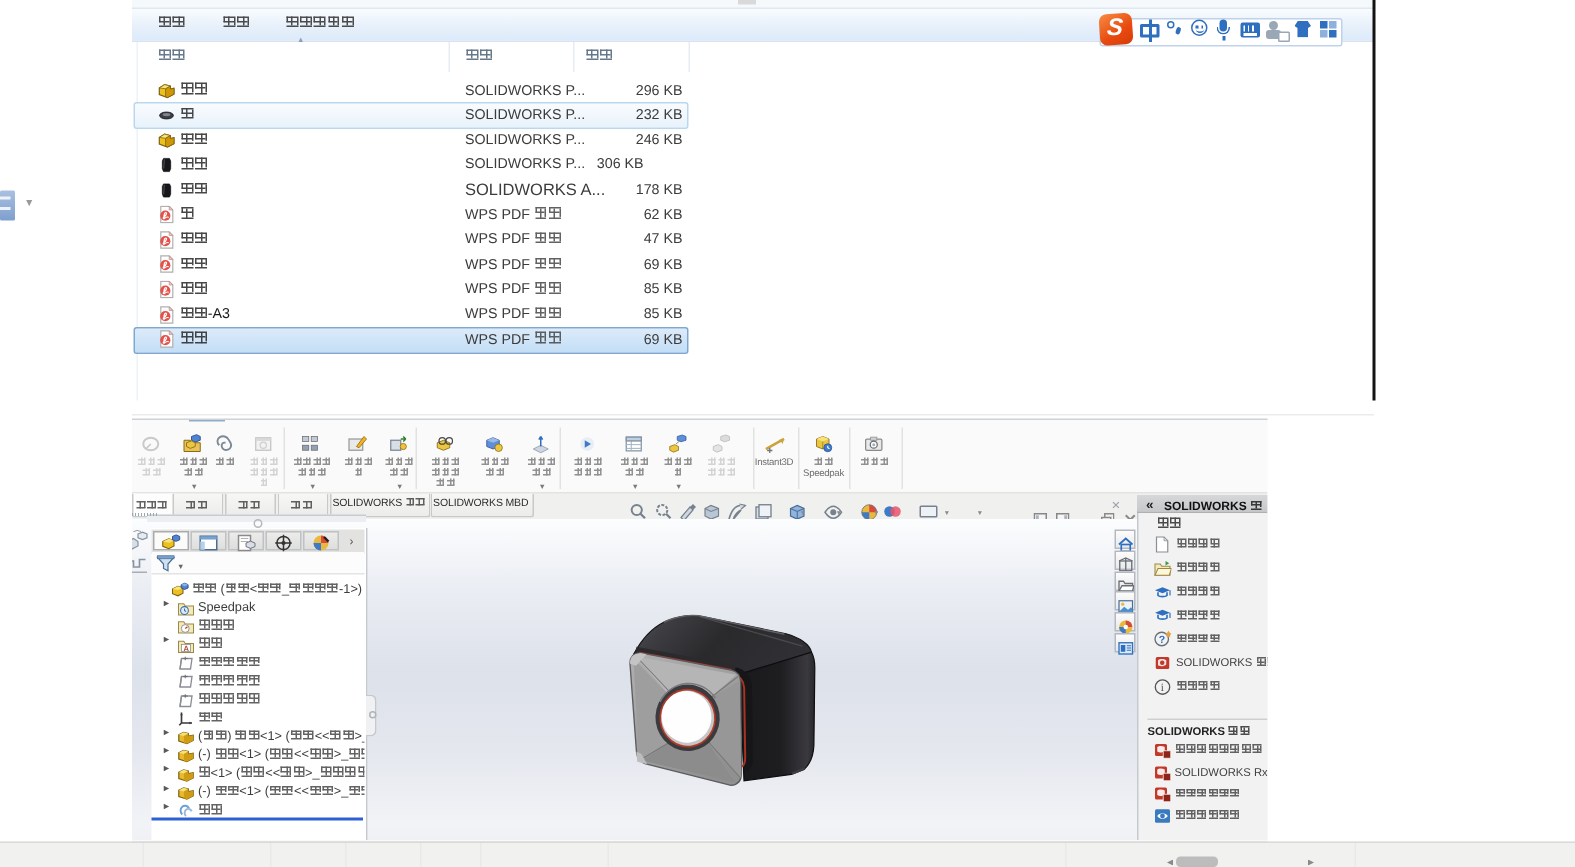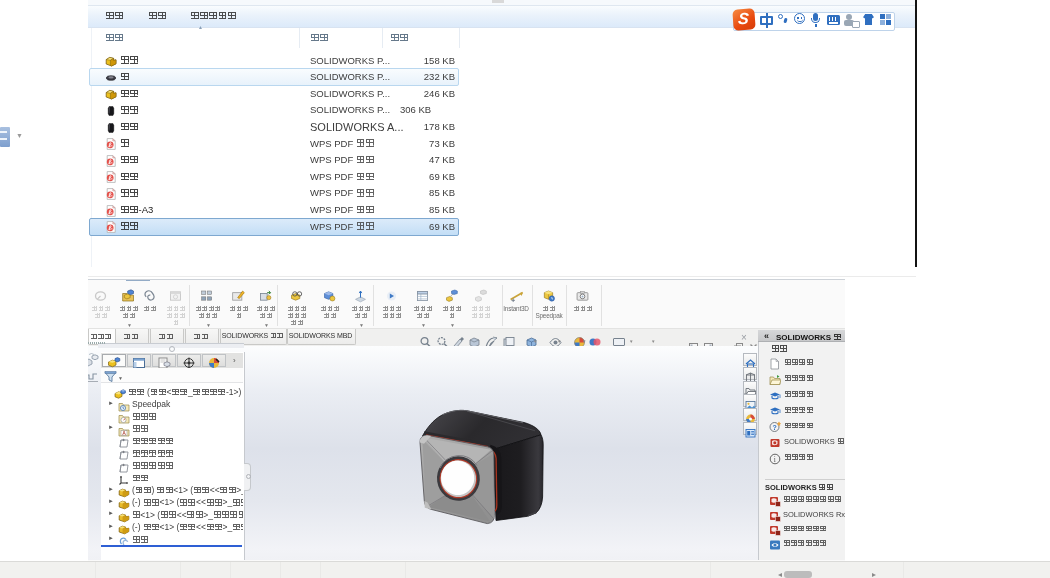--- a/index.html
+++ b/index.html
@@ -37,21 +37,21 @@
 <div class="abs" style="left:294px;top:28px;width:1px;height:20px;background:#e6ecf3"></div>
 <div class="abs" style="left:371px;top:28px;width:1px;height:20px;background:#e6ecf3"></div>
 <div class="abs" style="left:3px;top:28px;width:1px;height:239px;background:#eef2f7"></div>
 <div class="abs" style="left:17px;top:53.2px"><svg width="12" height="12" viewBox="0 0 12 12">
 <path d="M1.2 4.6 L4.8 2.4 L8.6 3.4 L8.6 5.4 L11 4.8 L11 8.8 L6.6 11 L1.2 9 Z" fill="#ecc11f" stroke="#7d6010" stroke-width="0.8"></path>
 <path d="M1.2 4.6 L4.8 2.4 L8.6 3.4 L5.4 5.2 Z" fill="#f8e47c" stroke="#7d6010" stroke-width="0.5"></path>
 <path d="M5.4 5.2 L8.6 3.4 L8.6 5.4 L11 4.8 L11 8.8 L6.6 11 L5.4 10.4 Z" fill="#cf9708" stroke="#7d6010" stroke-width="0.5"></path>
 </svg></div>
 <div class="abs" style="left:32px;top:54.5px;font-size:9.5px;color:#1a1a1a"><i class="z"></i><i class="z"></i></div>
 <div class="abs" style="left:222px;top:54.5px;font-size:9.5px;color:#3c3c3c">SOLIDWORKS P...</div>
-<div class="abs" style="left:300px;top:54.5px;width:67px;text-align:right;font-size:9.5px;color:#3c3c3c">158 KB</div>
+<div class="abs" style="left:300px;top:54.5px;width:67px;text-align:right;font-size:9.5px;color:#3c3c3c">296 KB</div>
 <div class="abs" style="left:1px;top:68.1px;width:368px;height:16px;background:linear-gradient(#f9fcfe,#e8f2fb);border:1px solid #b9d7ef;border-radius:2px"></div>
 <div class="abs" style="left:17px;top:69.8px"><svg width="12" height="12" viewBox="0 0 12 12">
 <ellipse cx="6" cy="6" rx="4.6" ry="2.3" fill="#3c3c44" stroke="#1d1d22" stroke-width="0.6"></ellipse>
 <ellipse cx="6" cy="5.4" rx="2.6" ry="1.1" fill="#84848e"></ellipse>
 </svg></div>
 <div class="abs" style="left:32px;top:71.1px;font-size:9.5px;color:#1a1a1a"><i class="z"></i></div>
 <div class="abs" style="left:222px;top:71.1px;font-size:9.5px;color:#3c3c3c">SOLIDWORKS P...</div>
 <div class="abs" style="left:300px;top:71.1px;width:67px;text-align:right;font-size:9.5px;color:#3c3c3c">232 KB</div>
 <div class="abs" style="left:17px;top:86.4px"><svg width="12" height="12" viewBox="0 0 12 12">
 <path d="M1.2 4.6 L4.8 2.4 L8.6 3.4 L8.6 5.4 L11 4.8 L11 8.8 L6.6 11 L1.2 9 Z" fill="#ecc11f" stroke="#7d6010" stroke-width="0.8"></path>
@@ -60,37 +60,37 @@
 </svg></div>
 <div class="abs" style="left:32px;top:87.7px;font-size:9.5px;color:#1a1a1a"><i class="z"></i><i class="z"></i></div>
 <div class="abs" style="left:222px;top:87.7px;font-size:9.5px;color:#3c3c3c">SOLIDWORKS P...</div>
 <div class="abs" style="left:300px;top:87.7px;width:67px;text-align:right;font-size:9.5px;color:#3c3c3c">246 KB</div>
 <div class="abs" style="left:17px;top:103.0px"><svg width="12" height="12" viewBox="0 0 12 12">
 <path d="M4 1.6 L8 1.6 L8.8 3.4 L8.8 8.4 L8 10.4 L4 10.4 L3.2 8.4 L3.2 3.4 Z" fill="#17171b" stroke="#000" stroke-width="0.4"></path>
 <path d="M4.2 2.2 L5 2.2 L4.4 8.8 L3.8 8 Z" fill="#4b4b55"></path>
 </svg></div>
 <div class="abs" style="left:32px;top:104.3px;font-size:9.5px;color:#1a1a1a"><i class="z"></i><i class="z"></i></div>
 <div class="abs" style="left:222px;top:104.3px;font-size:9.5px;color:#3c3c3c">SOLIDWORKS P...</div>
-<div class="abs" style="left:312px;top:104.3px;width:67px;text-align:left;font-size:9.5px;color:#3c3c3c">306 KB</div>
+<div class="abs" style="left:292px;top:104.3px;width:67px;text-align:center;font-size:9.5px;color:#3c3c3c">306 KB</div>
 <div class="abs" style="left:17px;top:119.6px"><svg width="12" height="12" viewBox="0 0 12 12">
 <path d="M4 1.6 L8 1.6 L8.8 3.4 L8.8 8.4 L8 10.4 L4 10.4 L3.2 8.4 L3.2 3.4 Z" fill="#17171b" stroke="#000" stroke-width="0.4"></path>
 <path d="M4.2 2.2 L5 2.2 L4.4 8.8 L3.8 8 Z" fill="#4b4b55"></path>
 </svg></div>
 <div class="abs" style="left:32px;top:120.9px;font-size:9.5px;color:#1a1a1a"><i class="z"></i><i class="z"></i></div>
 <div class="abs" style="left:222px;top:120.9px;font-size:11px;color:#3c3c3c">SOLIDWORKS A...</div>
 <div class="abs" style="left:300px;top:120.9px;width:67px;text-align:right;font-size:9.5px;color:#3c3c3c">178 KB</div>
 <div class="abs" style="left:17px;top:136.2px"><svg width="12" height="12" viewBox="0 0 12 12">
 <path d="M2.2 0.6 L7.8 0.6 L10.2 3 L10.2 11.4 L2.2 11.4 Z" fill="#fff" stroke="#b0b0b0" stroke-width="0.8"></path>
 <path d="M7.8 0.6 L10.2 3 L7.8 3 Z" fill="#f0c9c6" stroke="#c09090" stroke-width="0.5"></path>
 <circle cx="5.2" cy="6.8" r="3.4" fill="#e4514b"></circle>
 <path d="M4.4 8.7 C4.1 6.8 4.6 4.7 5.5 4.7 C6.4 4.8 6.2 6.2 4.3 7.7 C3.5 8.3 3.8 9.1 4.6 8.6 C5.7 7.9 7.1 7.5 7.5 8" stroke="#fff" stroke-width="0.8" fill="none"></path>
 </svg></div>
 <div class="abs" style="left:32px;top:137.5px;font-size:9.5px;color:#1a1a1a"><i class="z"></i></div>
 <div class="abs" style="left:222px;top:137.5px;font-size:9.5px;color:#3c3c3c">WPS PDF <i class="z"></i><i class="z"></i></div>
-<div class="abs" style="left:300px;top:137.5px;width:67px;text-align:right;font-size:9.5px;color:#3c3c3c">73 KB</div>
+<div class="abs" style="left:300px;top:137.5px;width:67px;text-align:right;font-size:9.5px;color:#3c3c3c">62 KB</div>
 <div class="abs" style="left:17px;top:152.8px"><svg width="12" height="12" viewBox="0 0 12 12">
 <path d="M2.2 0.6 L7.8 0.6 L10.2 3 L10.2 11.4 L2.2 11.4 Z" fill="#fff" stroke="#b0b0b0" stroke-width="0.8"></path>
 <path d="M7.8 0.6 L10.2 3 L7.8 3 Z" fill="#f0c9c6" stroke="#c09090" stroke-width="0.5"></path>
 <circle cx="5.2" cy="6.8" r="3.4" fill="#e4514b"></circle>
 <path d="M4.4 8.7 C4.1 6.8 4.6 4.7 5.5 4.7 C6.4 4.8 6.2 6.2 4.3 7.7 C3.5 8.3 3.8 9.1 4.6 8.6 C5.7 7.9 7.1 7.5 7.5 8" stroke="#fff" stroke-width="0.8" fill="none"></path>
 </svg></div>
 <div class="abs" style="left:32px;top:154.1px;font-size:9.5px;color:#1a1a1a"><i class="z"></i><i class="z"></i></div>
 <div class="abs" style="left:222px;top:154.1px;font-size:9.5px;color:#3c3c3c">WPS PDF <i class="z"></i><i class="z"></i></div>
 <div class="abs" style="left:300px;top:154.1px;width:67px;text-align:right;font-size:9.5px;color:#3c3c3c">47 KB</div>
 <div class="abs" style="left:17px;top:169.4px"><svg width="12" height="12" viewBox="0 0 12 12">

